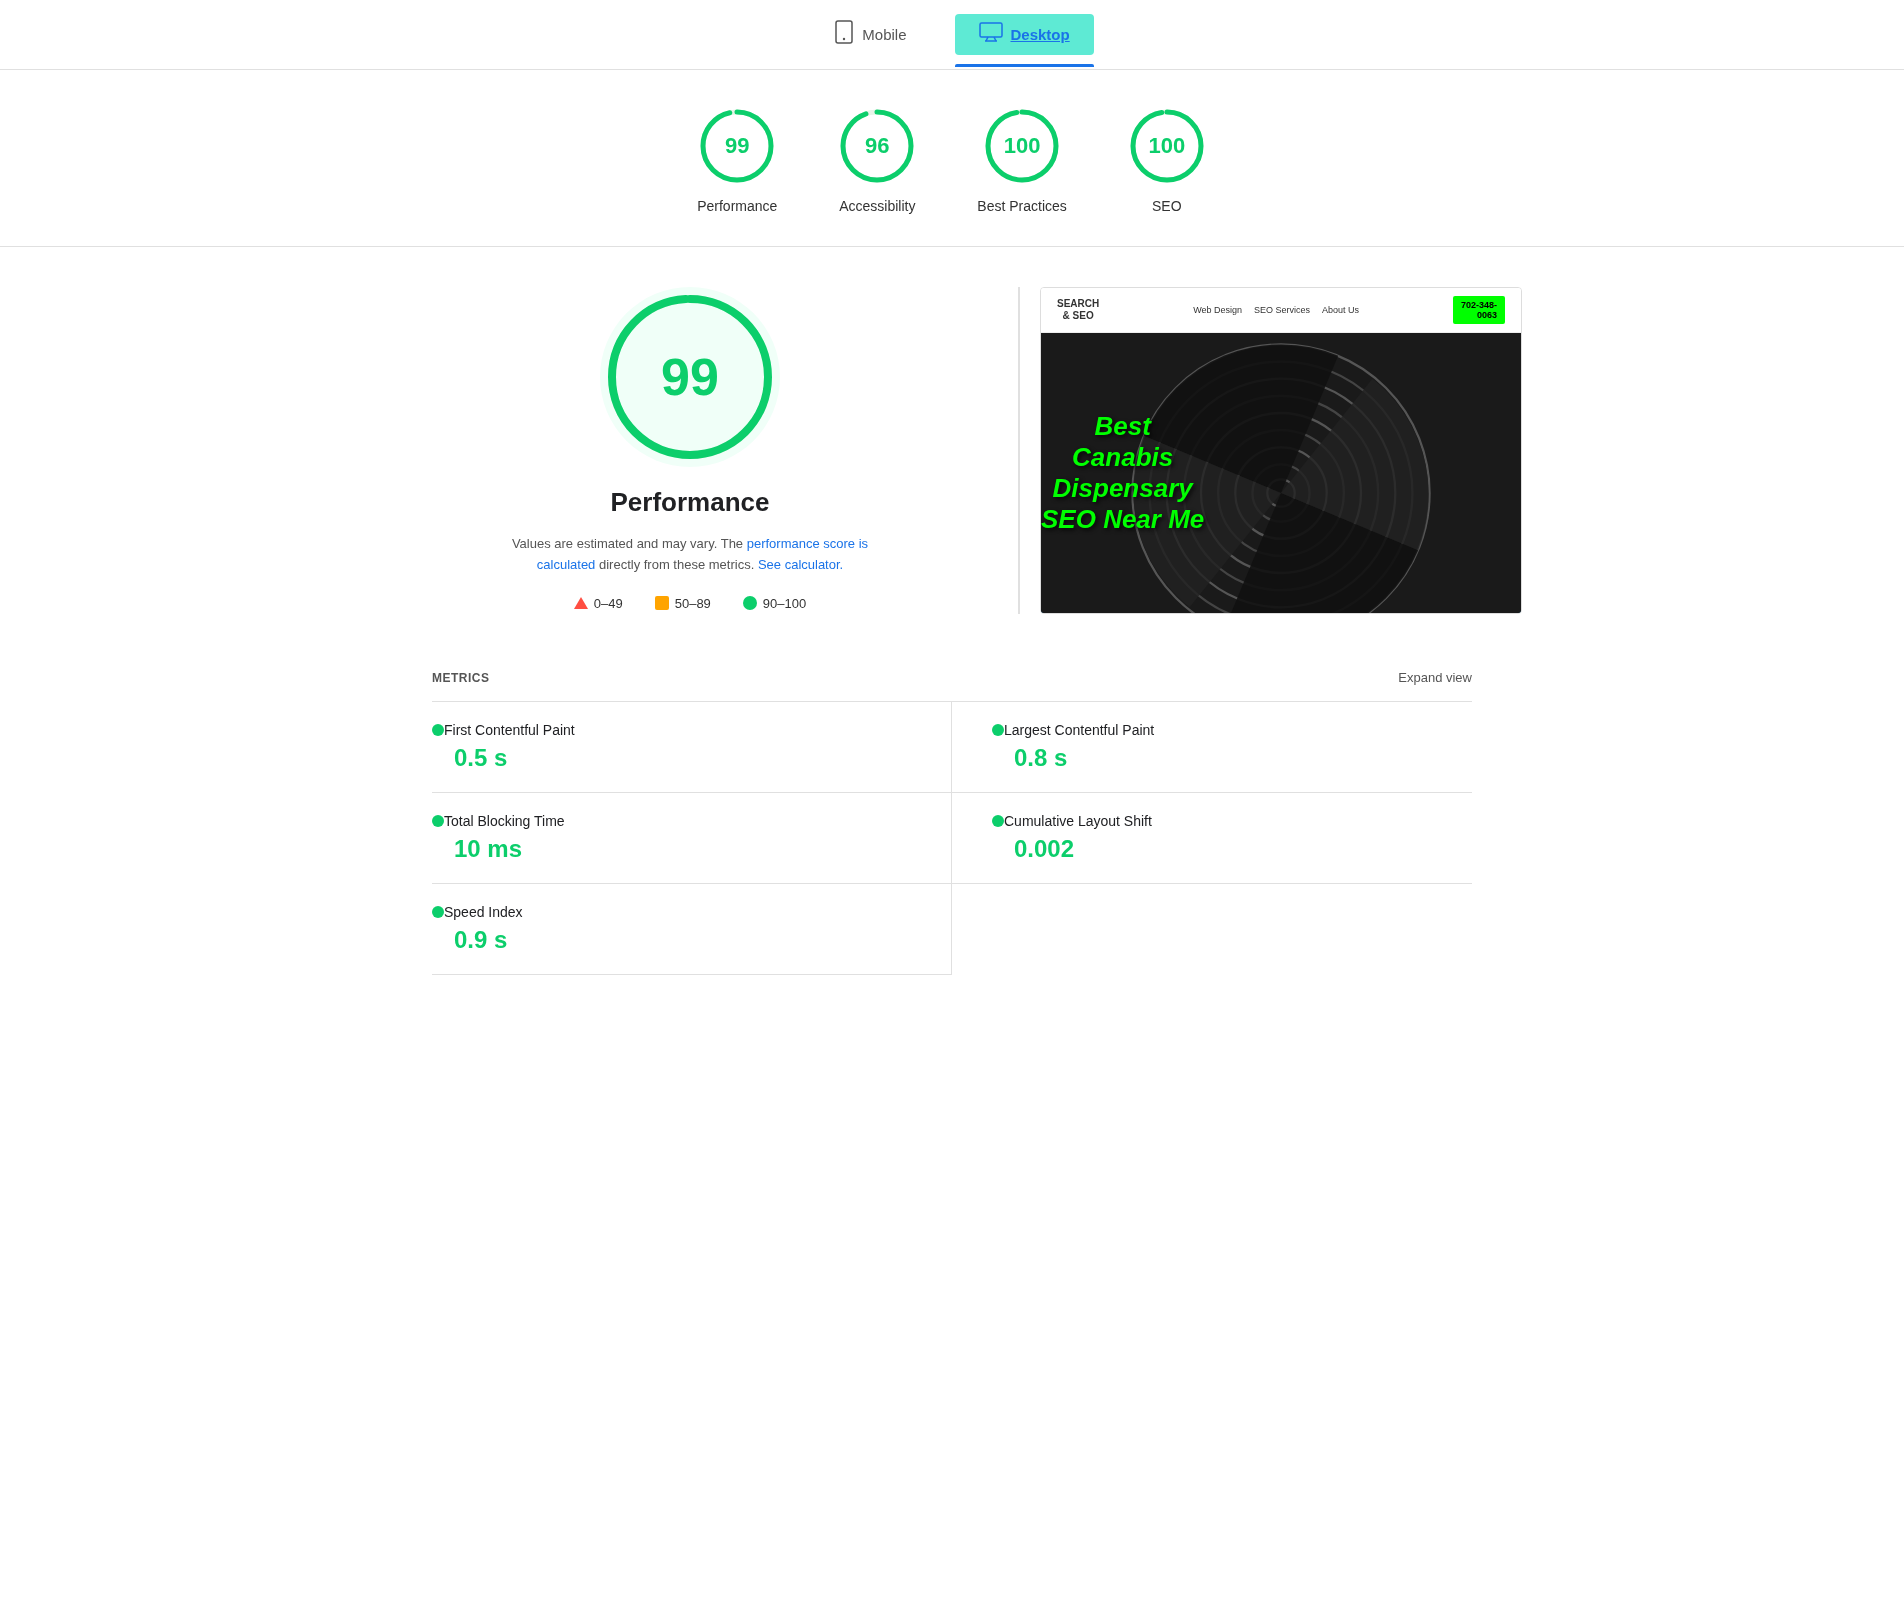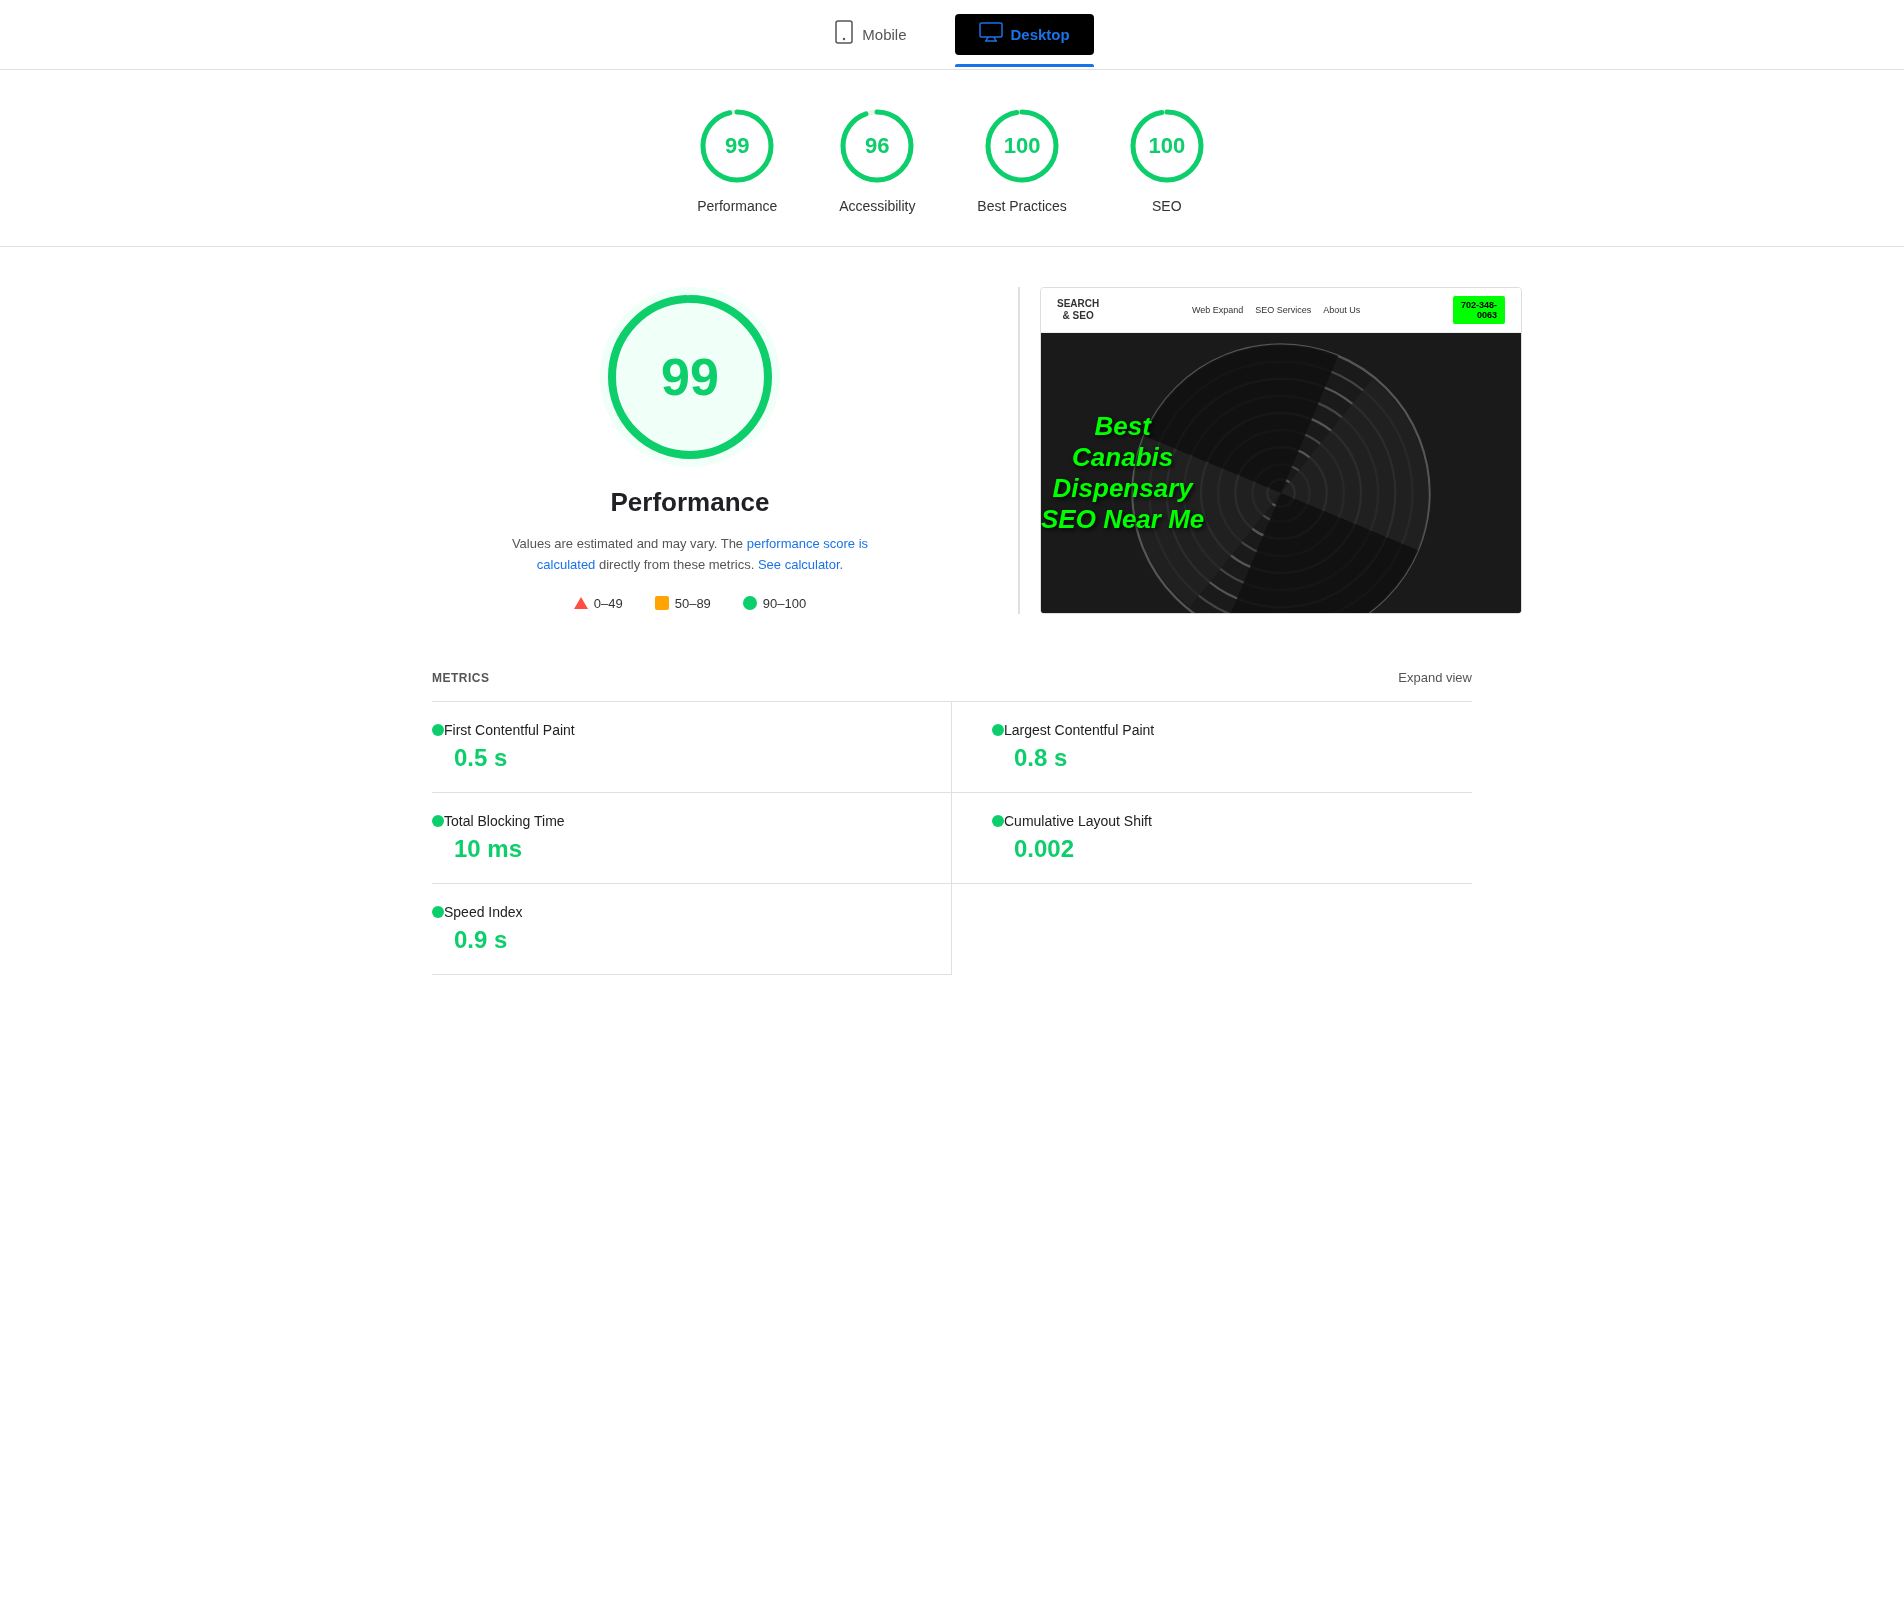--- a/index.html
+++ b/index.html
@@ -20,24 +20,25 @@
       gap: 8px;
       padding: 8px 24px;
       border-radius: 4px;
       cursor: pointer;
       font-size: 15px;
       color: #555;
       background: transparent;
       border: none;
     }
     .tab.active {
-      background: #000000;
+      background: #5eead4;
       color: #1a73e8;
       font-weight: 600;
       position: relative;
+      text-decoration: underline;
     }
     .tab.active::after {
       content: '';
       position: absolute;
       bottom: -12px;
       left: 0;
       right: 0;
       height: 3px;
       background: #1a73e8;
       border-radius: 2px 2px 0 0;
@@ -423,21 +424,21 @@
 
   <div class="divider-line"></div>
 
   <div class="right-panel">
     <div class="screenshot-frame">
       <div class="screenshot-mockup">
 
         <div class="screenshot-nav">
           <div class="screenshot-logo">SEARCH<br>&amp; SEO</div>
           <div class="screenshot-nav-links">
-            <span>Web Expand</span>
+            <span>Web Design</span>
             <span>SEO Services</span>
             <span>About Us</span>
           </div>
           <div class="screenshot-btn">702-348-<br>0063</div>
         </div>
 
         <div class="screenshot-hero">
 
           <svg class="spiral-bg" viewBox="0 0 420 280" preserveAspectRatio="xMidYMid slice">
             <rect width="420" height="280" fill="#1a1a1a"></rect>

